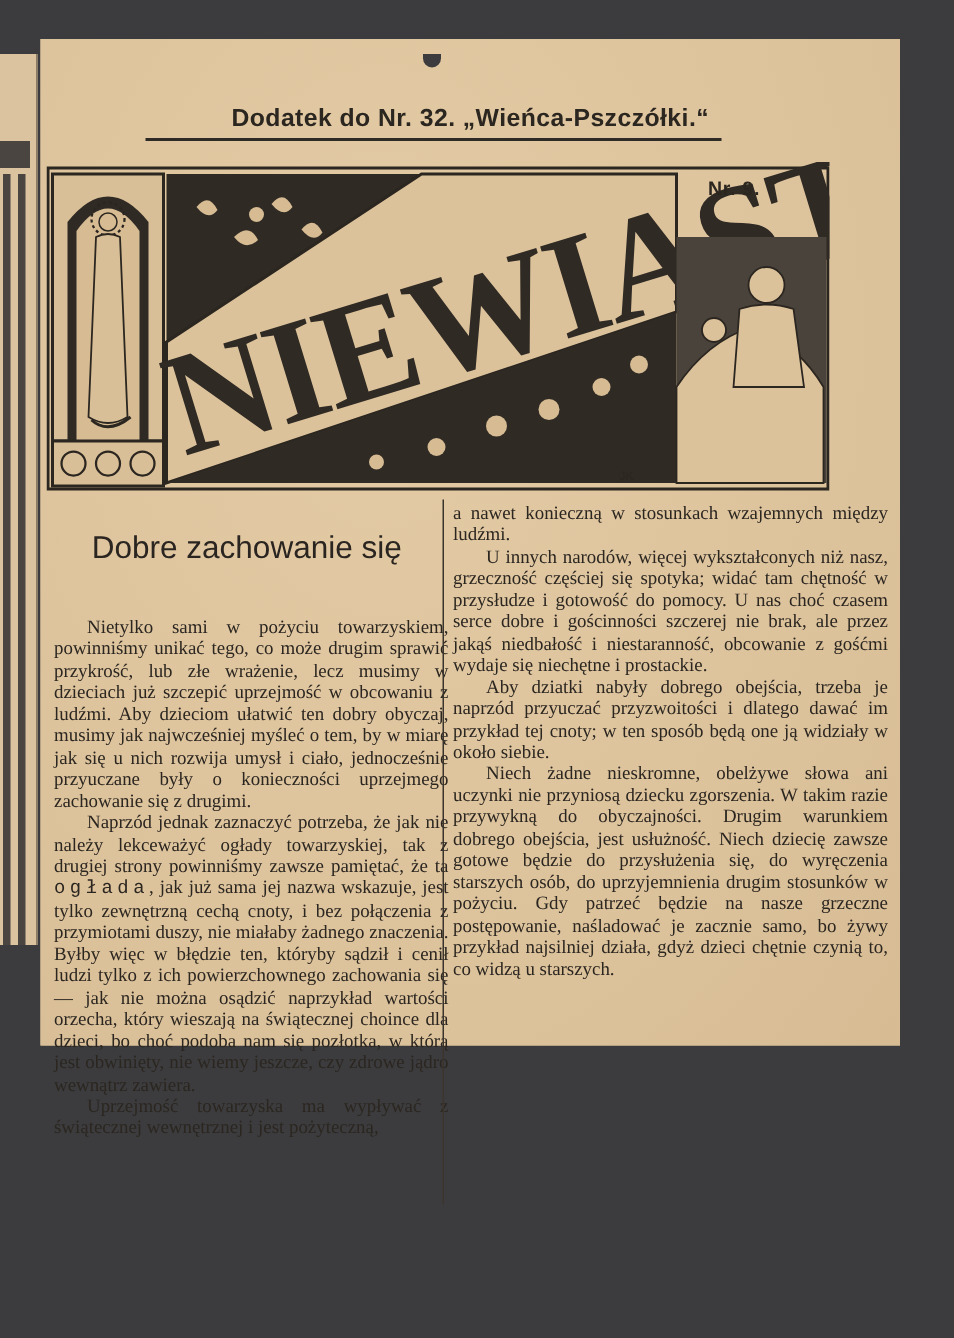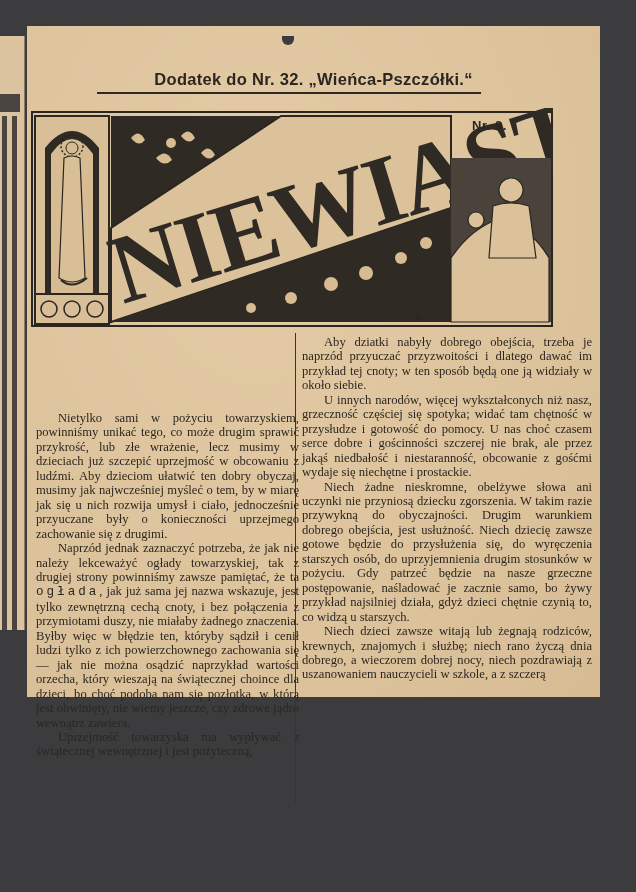--- a/index.html
+++ b/index.html
@@ -88,30 +88,31 @@
       <circle cx="480" cy="82" r="12" fill="#dcc29b" stroke="#2b2620" stroke-width="1.2"></circle>
       <path d="M462 98 Q480 92 498 98 L505 150 L458 150 Z" fill="#dcc29b" stroke="#2b2620" stroke-width="1.2"></path>
       <circle cx="445" cy="112" r="8" fill="#dcc29b" stroke="#2b2620" stroke-width="1.2"></circle>
       <text x="382" y="212" font-size="8" fill="#2b2620" font-family="Liberation Sans, sans-serif">JK</text>
     </g>
   </svg>
 
   <div class="nr">Nr. 9.</div>
 
   <div class="title">
+    <div>Dobre zachowanie się</div>
   </div>
 
   <div class="col col-left">
     <p>Nietylko sami w pożyciu towarzyskiem, powinniśmy unikać tego, co może drugim sprawić przykrość, lub złe wrażenie, lecz musimy w dzieciach już szczepić uprzejmość w obcowaniu z ludźmi. Aby dzieciom ułatwić ten dobry obyczaj, musimy jak najwcześniej myśleć o tem, by w miarę jak się u nich rozwija umysł i ciało, jednocześnie przyuczane były o konieczności uprzejmego zachowanie się z drugimi.</p>
     <p><span>Naprzód jednak zaznaczyć potrzeba, że jak nie należy lekceważyć ogłady towarzyskiej, tak z drugiej strony powinniśmy zawsze pamiętać, że ta </span><span class="spaced">ogłada</span><span>, jak już sama jej nazwa wskazuje, jest tylko zewnętrzną cechą cnoty, i bez połączenia z przymiotami duszy, nie miałaby żadnego znaczenia. Byłby więc w błędzie ten, któryby sądził i cenił ludzi tylko z ich powierzchownego zachowania się — jak nie można osądzić naprzykład wartości orzecha, który wieszają na świątecznej choince dla dzieci, bo choć podoba nam się pozłotka, w którą jest obwinięty, nie wiemy jeszcze, czy zdrowe jądro wewnątrz zawiera.</span></p>
     <p>Uprzejmość towarzyska ma wypływać z świątecznej wewnętrznej i jest pożyteczną,</p>
   </div>
 
   <div class="divider"></div>
 
   <div class="col col-right">
+    <p class="noind">a nawet konieczną w stosunkach wzajemnych między ludźmi.</p>
+    <p>U innych narodów, więcej wykształconych niż nasz, grzeczność częściej się spotyka; widać tam chętność w przysłudze i gotowość do pomocy. U nas choć czasem serce dobre i gościnności szczerej nie brak, ale przez jakąś niedbałość i niestaranność, obcowanie z gośćmi wydaje się niechętne i prostackie.</p>
     <p>Aby dziatki nabyły dobrego obejścia, trzeba je naprzód przyuczać przyzwoitości i dlatego dawać im przykład tej cnoty; w ten sposób będą one ją widziały w około siebie.</p>
-    <p>U innych narodów, więcej wykształconych niż nasz, grzeczność częściej się spotyka; widać tam chętność w przysłudze i gotowość do pomocy. U nas choć czasem serce dobre i gościnności szczerej nie brak, ale przez jakąś niedbałość i niestaranność, obcowanie z gośćmi wydaje się niechętne i prostackie.</p>
     <p>Niech żadne nieskromne, obelżywe słowa ani uczynki nie przyniosą dziecku zgorszenia. W takim razie przywykną do obyczajności. Drugim warunkiem dobrego obejścia, jest usłużność. Niech dziecię zawsze gotowe będzie do przysłużenia się, do wyręczenia starszych osób, do uprzyjemnienia drugim stosunków w pożyciu. Gdy patrzeć będzie na nasze grzeczne postępowanie, naśladować je zacznie samo, bo żywy przykład najsilniej działa, gdyż dzieci chętnie czynią to, co widzą u starszych.</p>
-    <p>Niech dzieci zawsze witają lub żegnają rodziców, krewnych, znajomych i służbę; niech rano życzą dnia dobrego, a wieczorem dobrej nocy, niech pozdrawiają z uszanowaniem nauczycieli w szkole, a z szczerą</p>
   </div>
 </div>
 <div class="notch"></div>
 
 </body></html>

